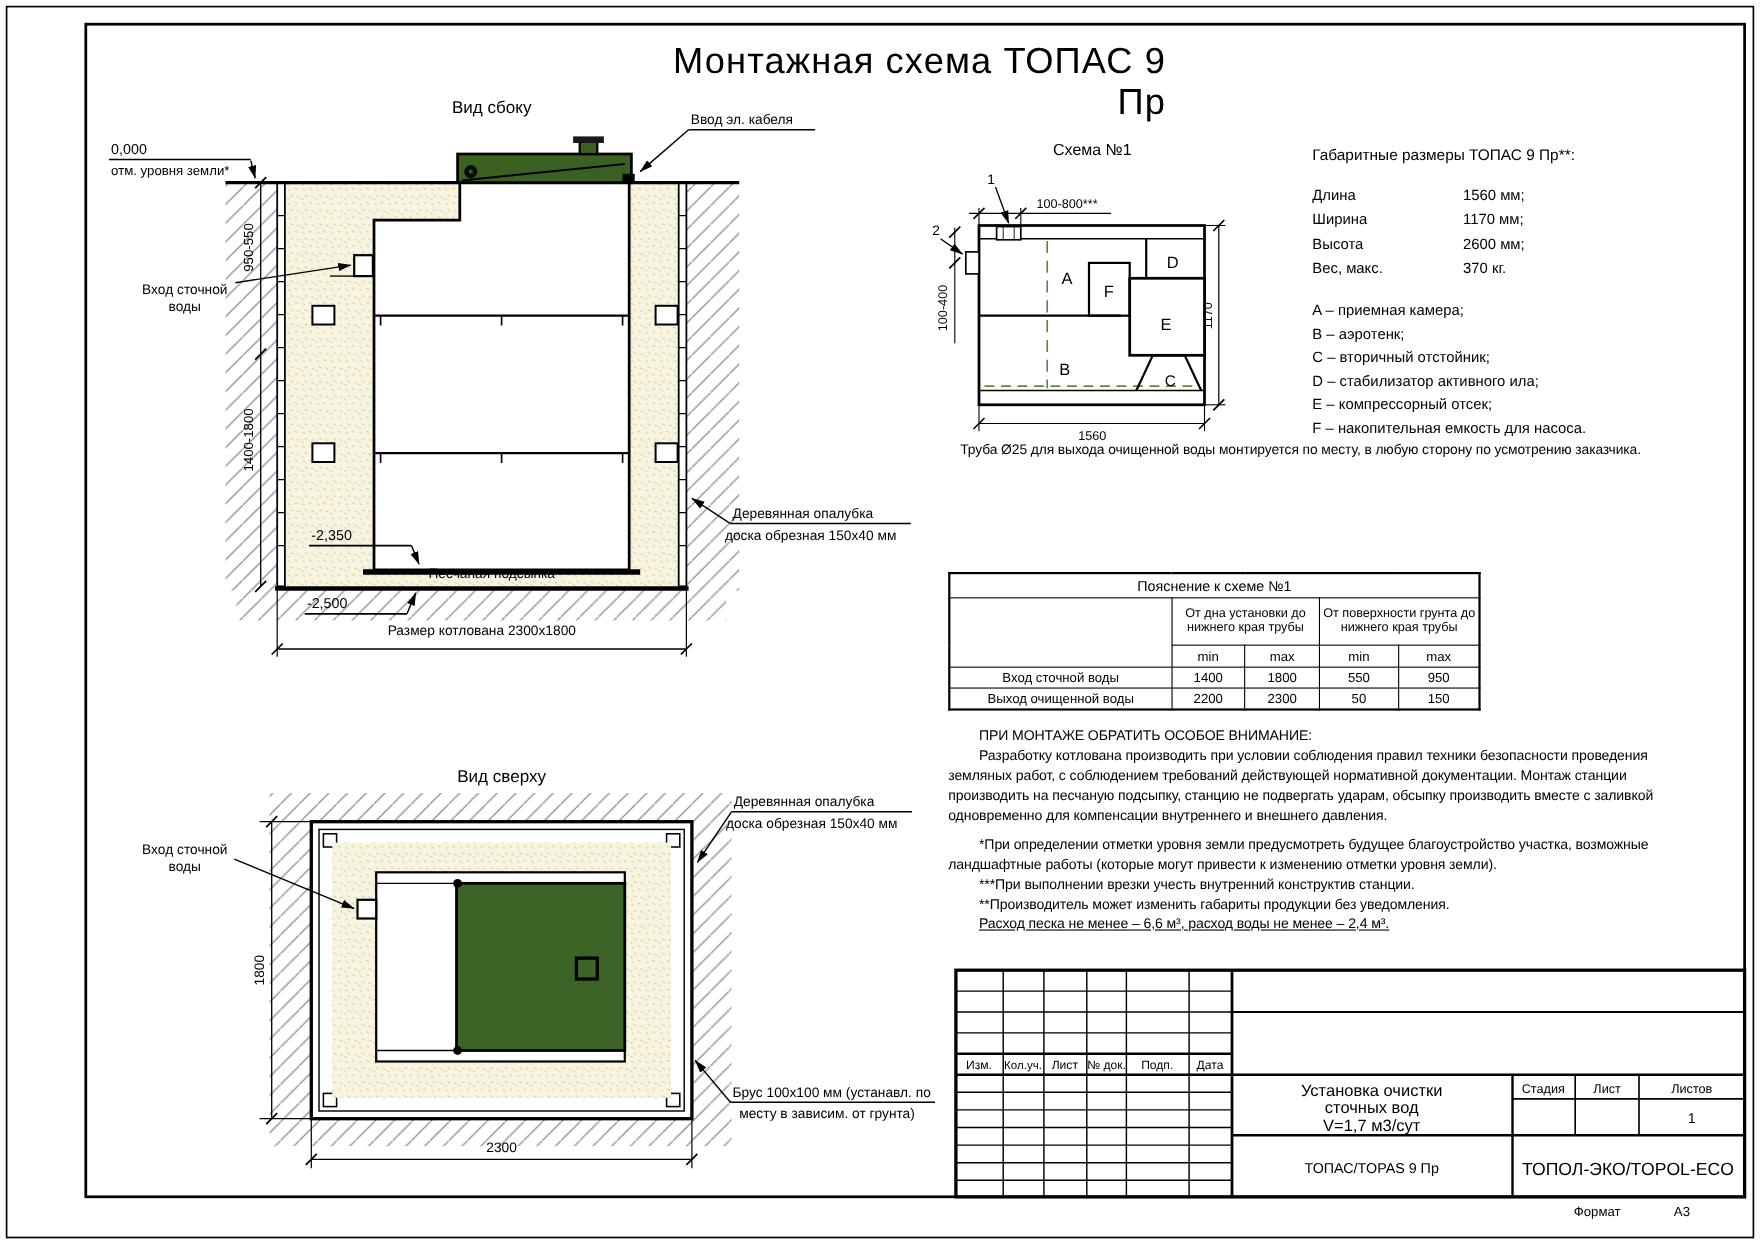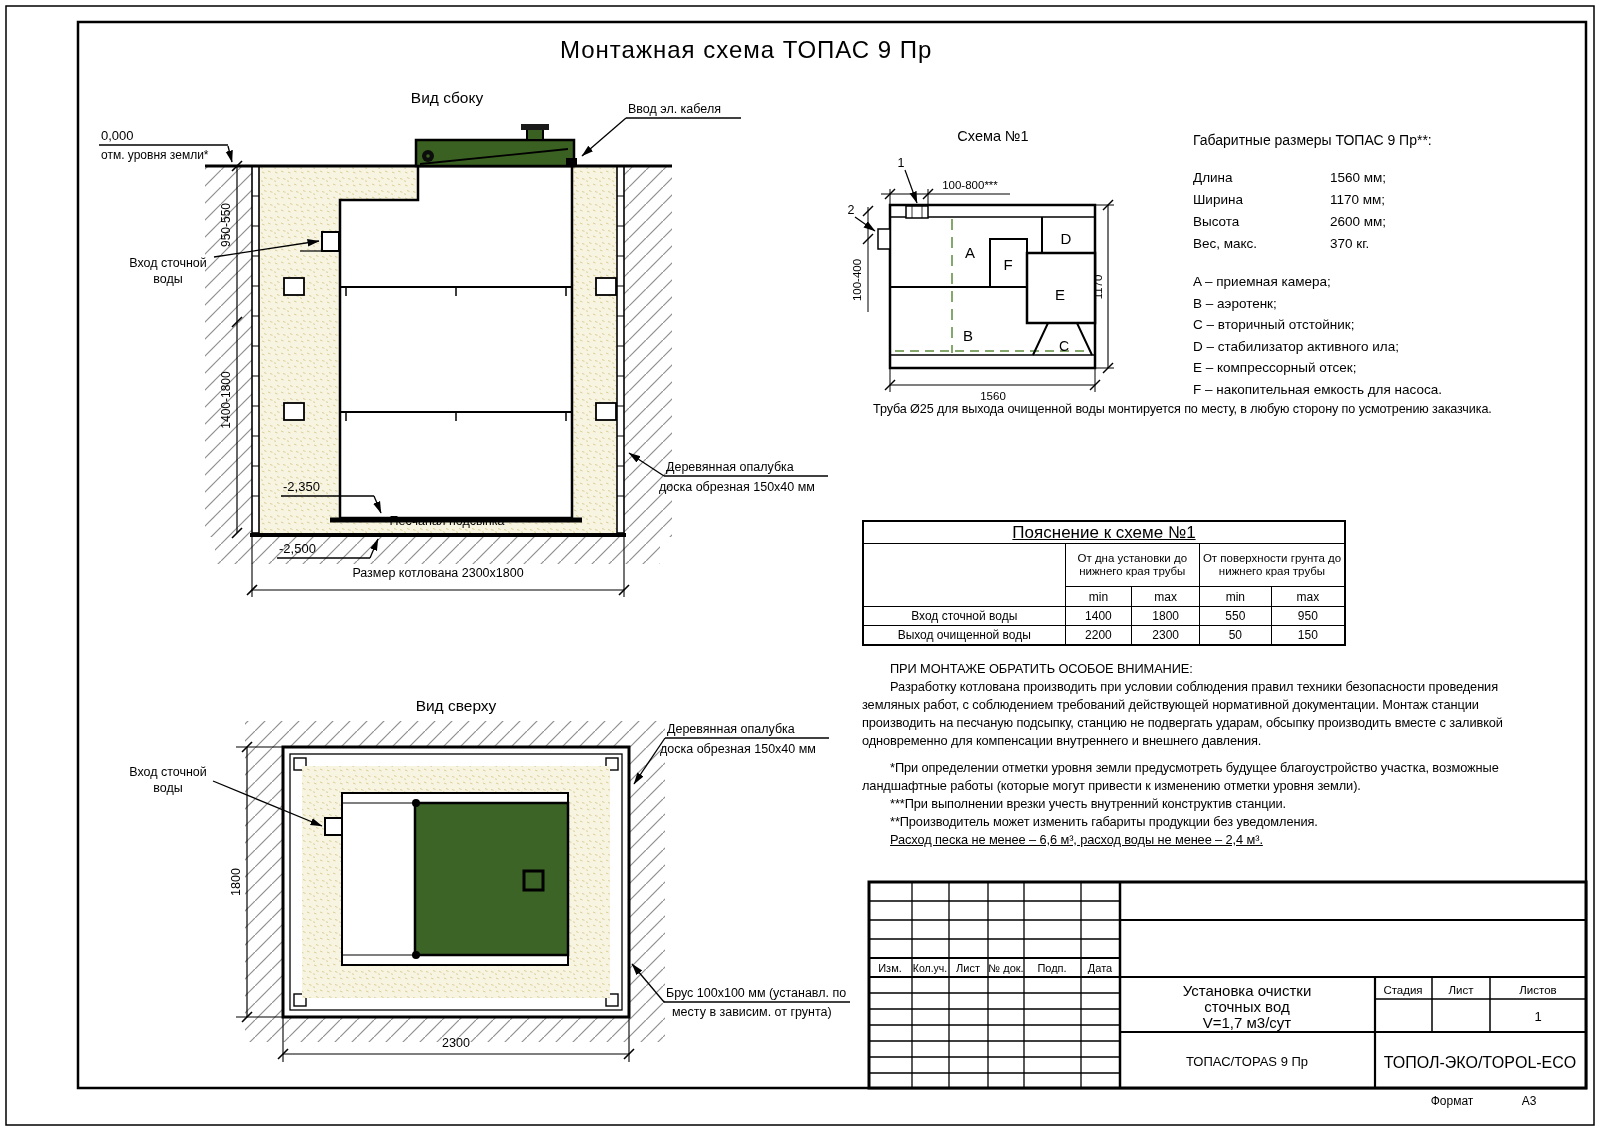--- a/index.html
+++ b/index.html
@@ -1,38 +1,38 @@
 <!DOCTYPE html>
 <html><head>
 <meta charset="utf-8">
 <style>
   html,body{margin:0;padding:0;background:#e8e8e8;}
   .page{
     position:relative;width:1600px;height:1131px;background:#ffffff;
     font-family:"Liberation Sans","DejaVu Sans",sans-serif;color:#000;overflow:hidden;
   }
   .abs{position:absolute;}
-  .page-title{left:560px;top:36px;width:500px;text-align:left;font-size:24px;letter-spacing:1px;}
+  .page-title{left:560px;top:36px;width:500px;text-align:right;font-size:33px;letter-spacing:1px;}
   svg text{font-family:"Liberation Sans","DejaVu Sans",sans-serif;fill:#000;}
   
   .specs{left:1193px;top:130px;width:345px;font-size:13.5px;line-height:21px;}
   .specs .sp-title{margin-bottom:16px;font-size:14px;}
   .spec-row{display:flex;height:22px;}
   .spec-row .nm{width:137px;}
   .legend{margin-top:16px;}
   .legend div{height:21.5px;}
   
   .notes{left:845px;top:401px;width:716px;font-size:12.6px;line-height:17.5px;letter-spacing:-0.1px;}
   .notes p{margin:0;text-indent:28px;}
   .notes p.gap{margin-top:16px;}
   
   table.expl{position:absolute;left:862px;top:520px;width:484px;border-collapse:collapse;
     font-size:12px;text-align:center;border:2.5px solid #000;}
   table.expl td{border:1.5px solid #000;padding:0 2px;}
-  td.t-title{height:21px;font-size:17px;text-decoration:underline;}
+  td.t-title{height:21px;font-size:13px;}
   td.grp{font-size:11.5px;line-height:13.5px;height:42px;text-align:center;}
   td.mm{height:19px;}
   td.rowname{height:18px;}
   col.c0{width:203px;}col.c1{width:67px;}col.c2{width:68px;}col.c3{width:72px;}col.c4{width:74px;}
   
   .attention{left:862px;top:660px;width:690px;font-size:12.8px;line-height:18px;letter-spacing:-0.1px;}
   .attention p{margin:0;text-indent:28px;}
   .attention .hd{text-indent:28px;}
   .attention .gap{margin-top:9px;}
   .attention .cons{margin-top:0;text-decoration:underline;}

